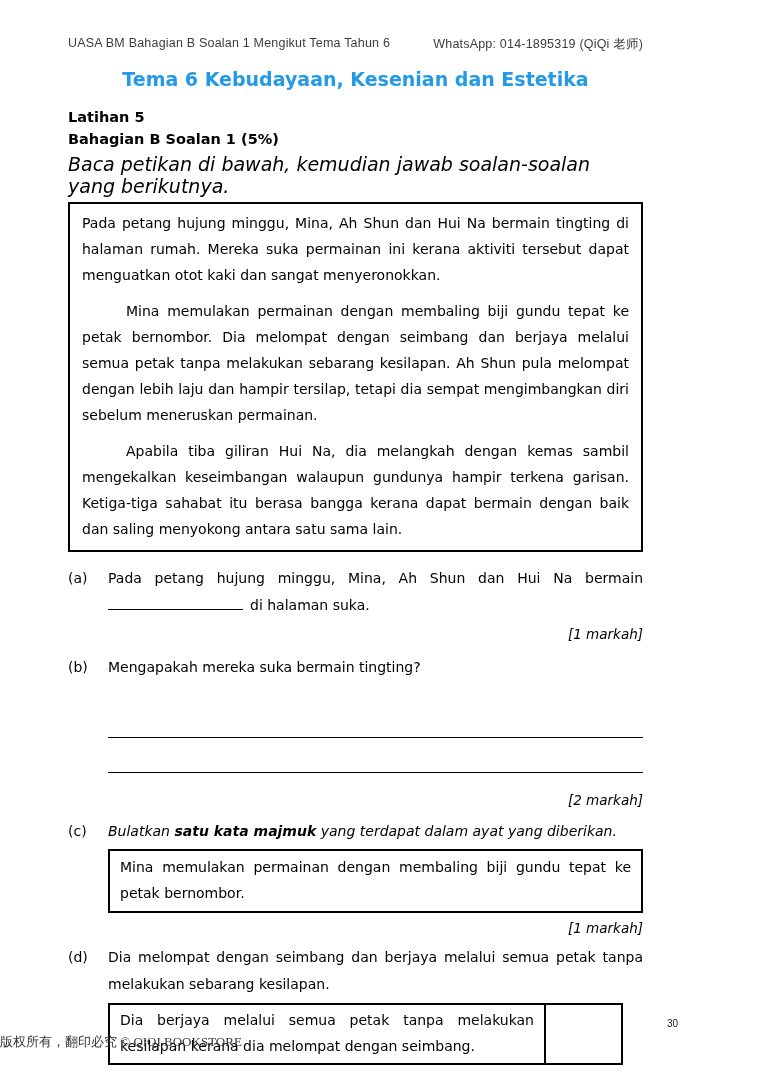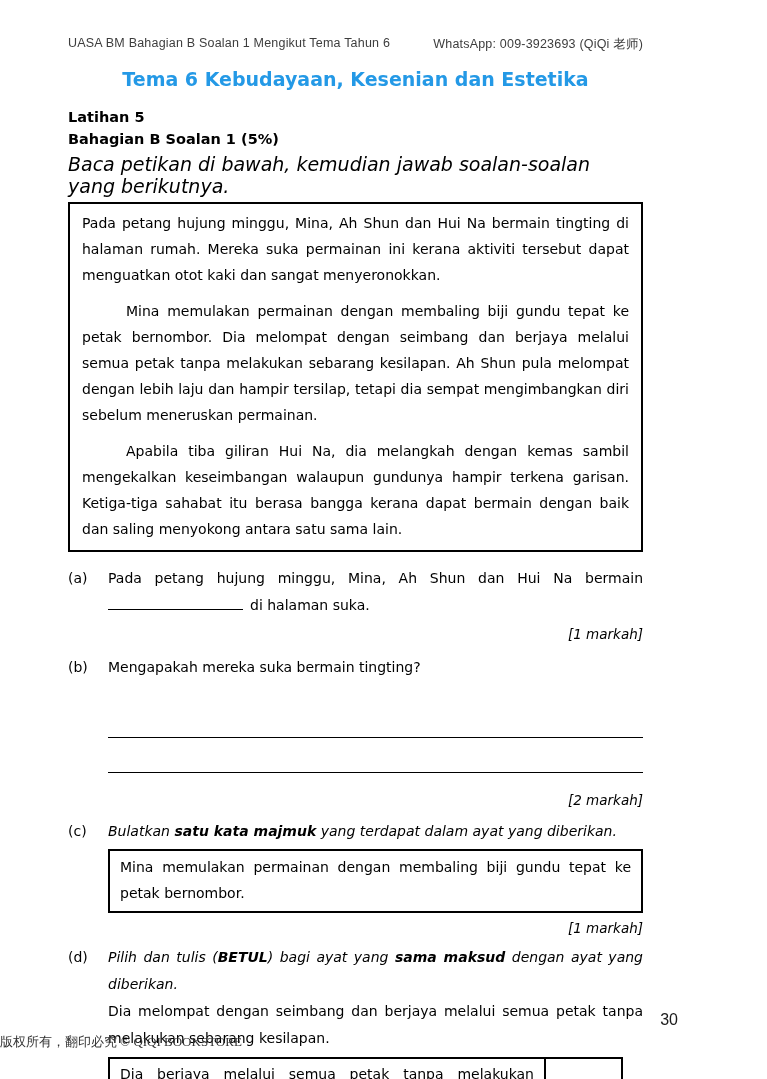--- a/index.html
+++ b/index.html
@@ -96,42 +96,42 @@
     vertical-align: top;
   }
   td.opt-text { padding: 2px 10px 4px 10px; text-align: justify; }
   td.opt-answer { width: 73px; }
   
   .page-number {
     position: absolute;
     right: 32px;
     bottom: 50px;
     font-family: "Liberation Sans", sans-serif;
-    font-size: 16px;
+    font-size: 10px;
     color: #1a1a1a;
   }
   .copyright {
     position: absolute;
     left: 0;
     right: 0;
     bottom: 28px;
     text-align: left;
     font-family: "Liberation Serif", serif;
     font-size: 13px;
     color: #333333;
   }
 </style>
 </head>
 <body>
 
 <div class="page">
 
   <div class="header">
     <span>UASA BM Bahagian B Soalan 1 Mengikut Tema Tahun 6</span>
-    <span>WhatsApp: 009-3923693 (QiQi 老师)</span>
+    <span>WhatsApp: 014-1895319 (QiQi 老师)</span>
   </div>
 
   <div class="title">Tema 6 Kebudayaan, Kesenian dan Estetika</div>
 
   <div class="bold-line">Latihan 5</div>
   <div class="bold-line">Bahagian B Soalan 1 (5%)</div>
 
   <div class="instruction">Baca petikan di bawah, kemudian jawab soalan-soalan yang berikutnya.</div>
 
   <div class="passage-box">
@@ -166,23 +166,20 @@
     <div class="qbody italic">
       <span>Bulatkan </span><span class="bold">satu kata majmuk</span><span> yang terdapat dalam ayat yang diberikan.</span>
     </div>
   </div>
   <div class="c-box">Mina memulakan permainan dengan membaling biji gundu tepat ke petak bernombor.</div>
   <div class="marks">[1 markah]</div>
 
   <div class="q q-d">
     <span class="qlabel">(d)</span>
     <div class="qbody">
-      <div class="italic justify-d" style="text-align: justify;">
-        <span>Pilih dan tulis (</span><span class="bold">BETUL</span><span>) bagi ayat yang </span><span class="bold">sama maksud</span><span> dengan ayat yang diberikan.</span>
-      </div>
       <div class="given-sentence">Dia melompat dengan seimbang dan berjaya melalui semua petak tanpa melakukan sebarang kesilapan.</div>
     </div>
   </div>
   <table class="opt-table">
     <tbody>
     <tr>
       <td class="opt-text">Dia berjaya melalui semua petak tanpa melakukan kesilapan kerana dia melompat dengan seimbang.</td>
       <td class="opt-answer"></td>
     </tr>
   </tbody>

